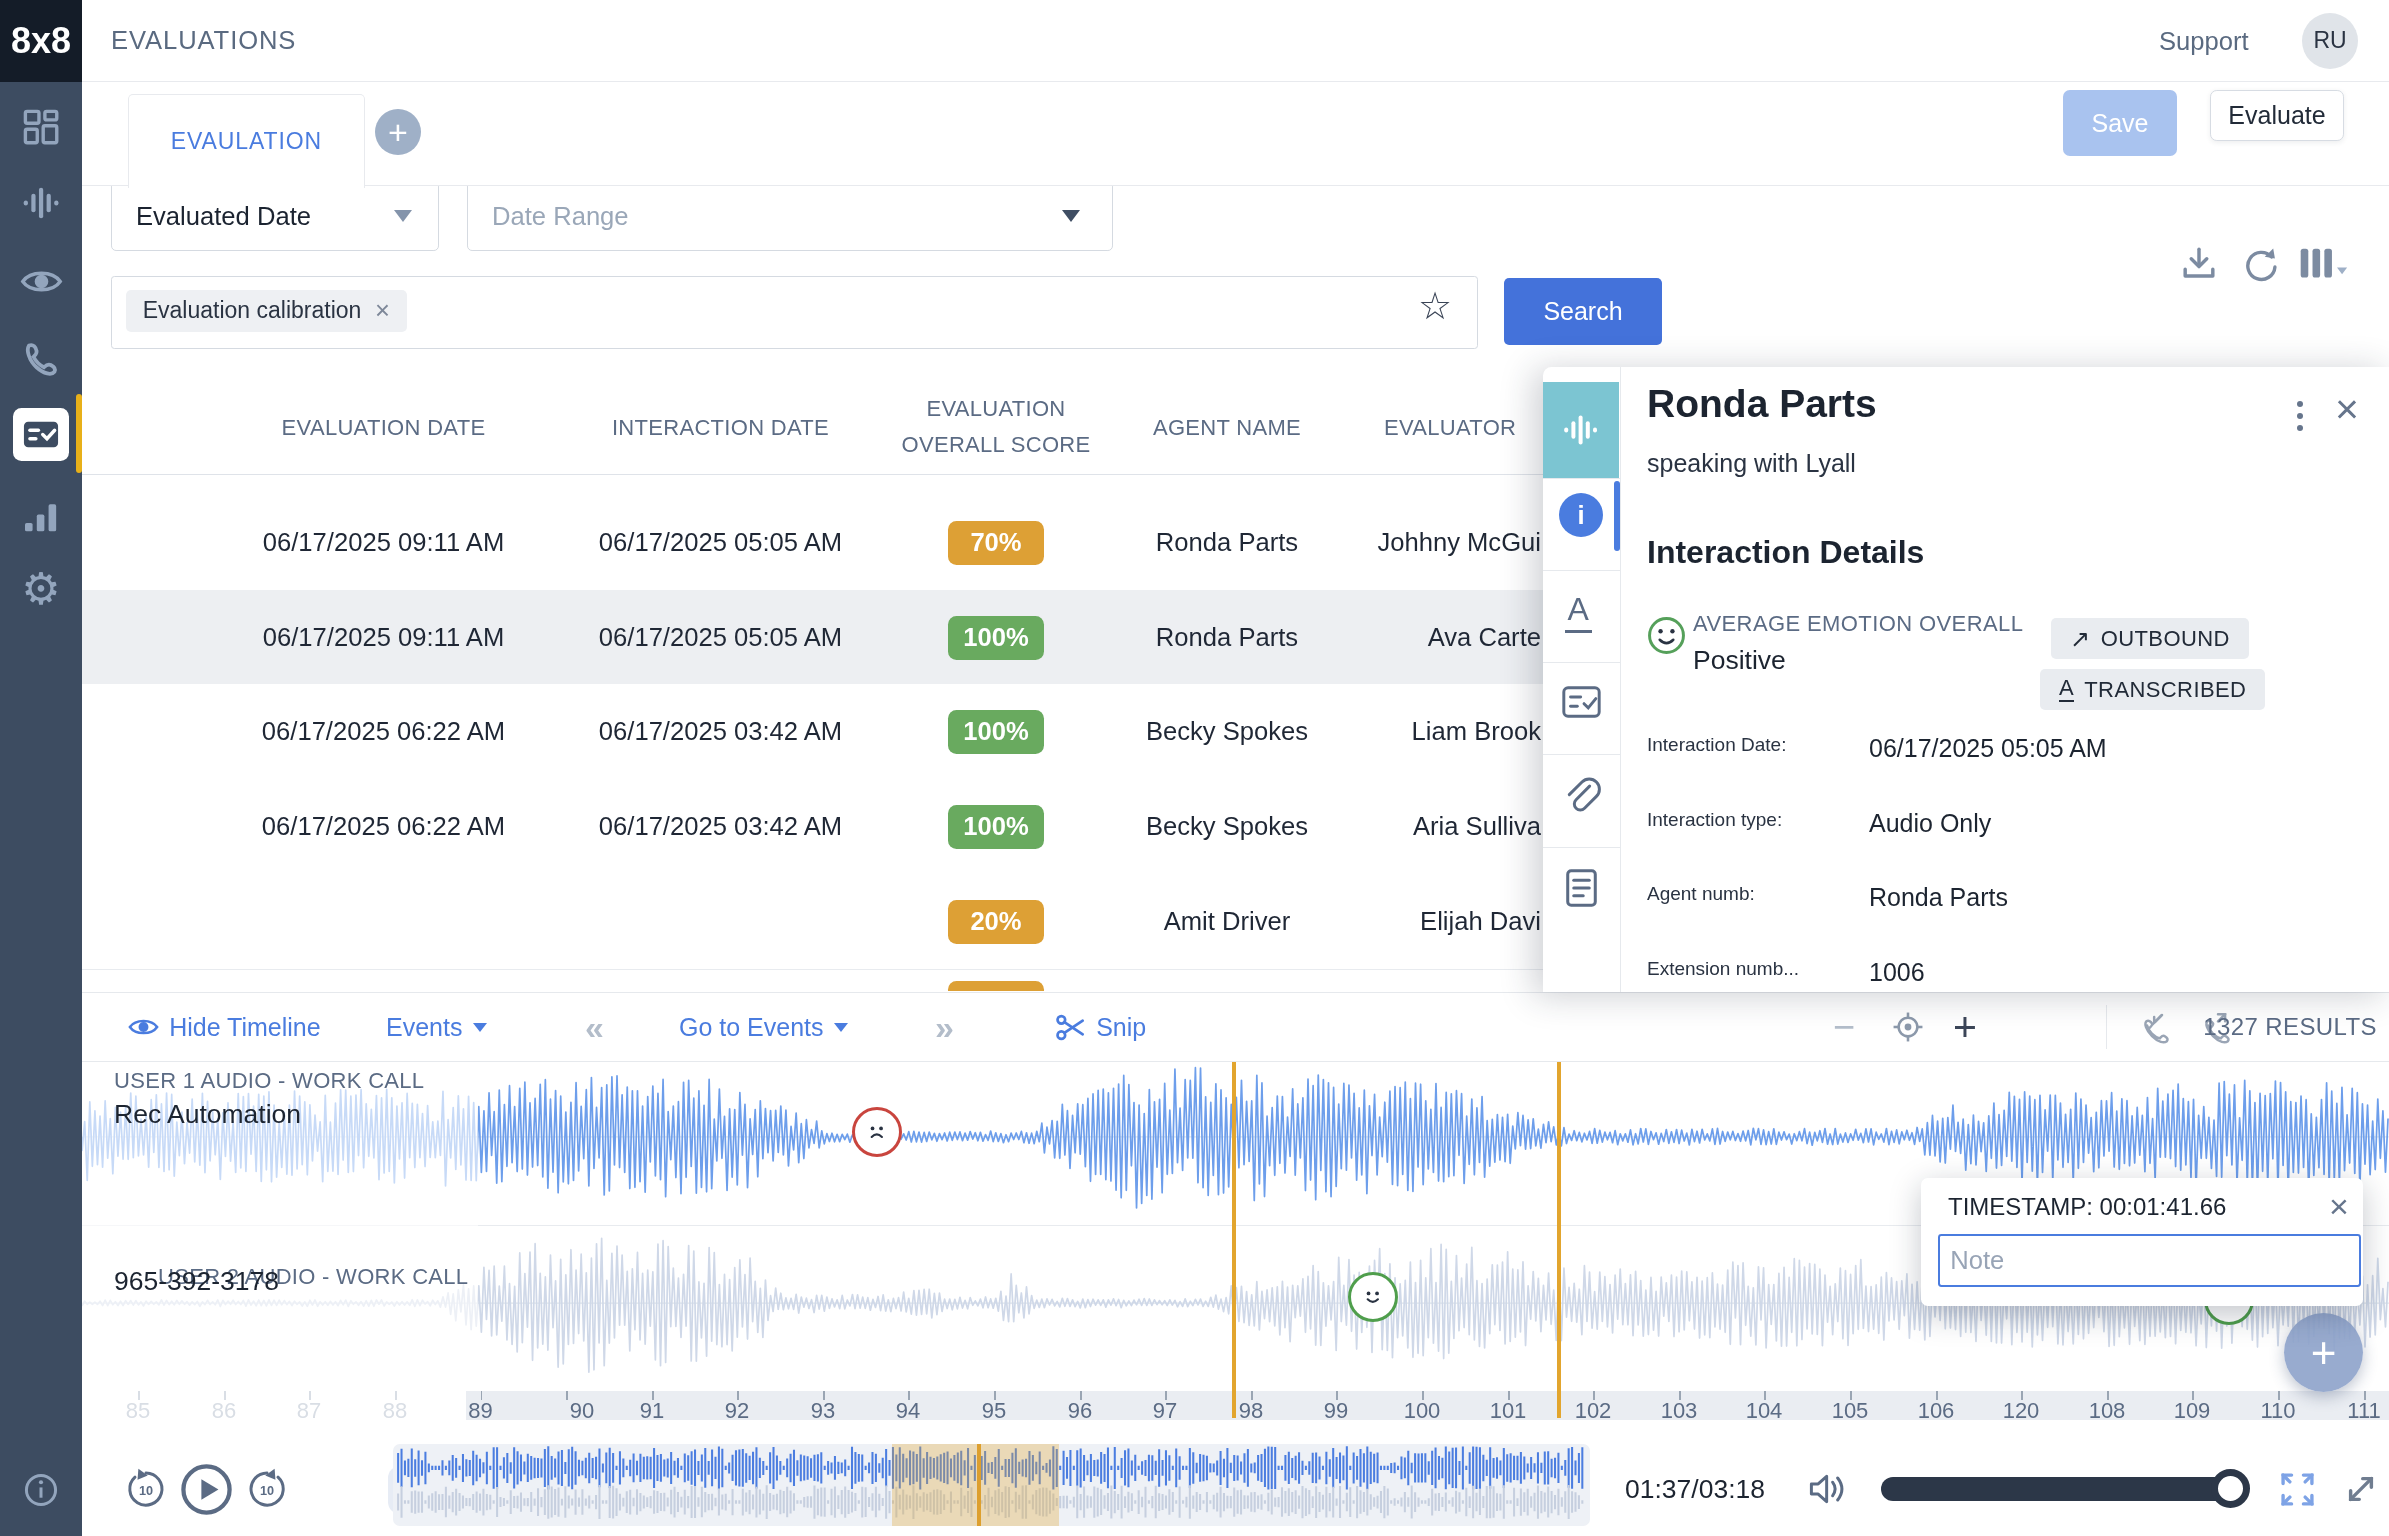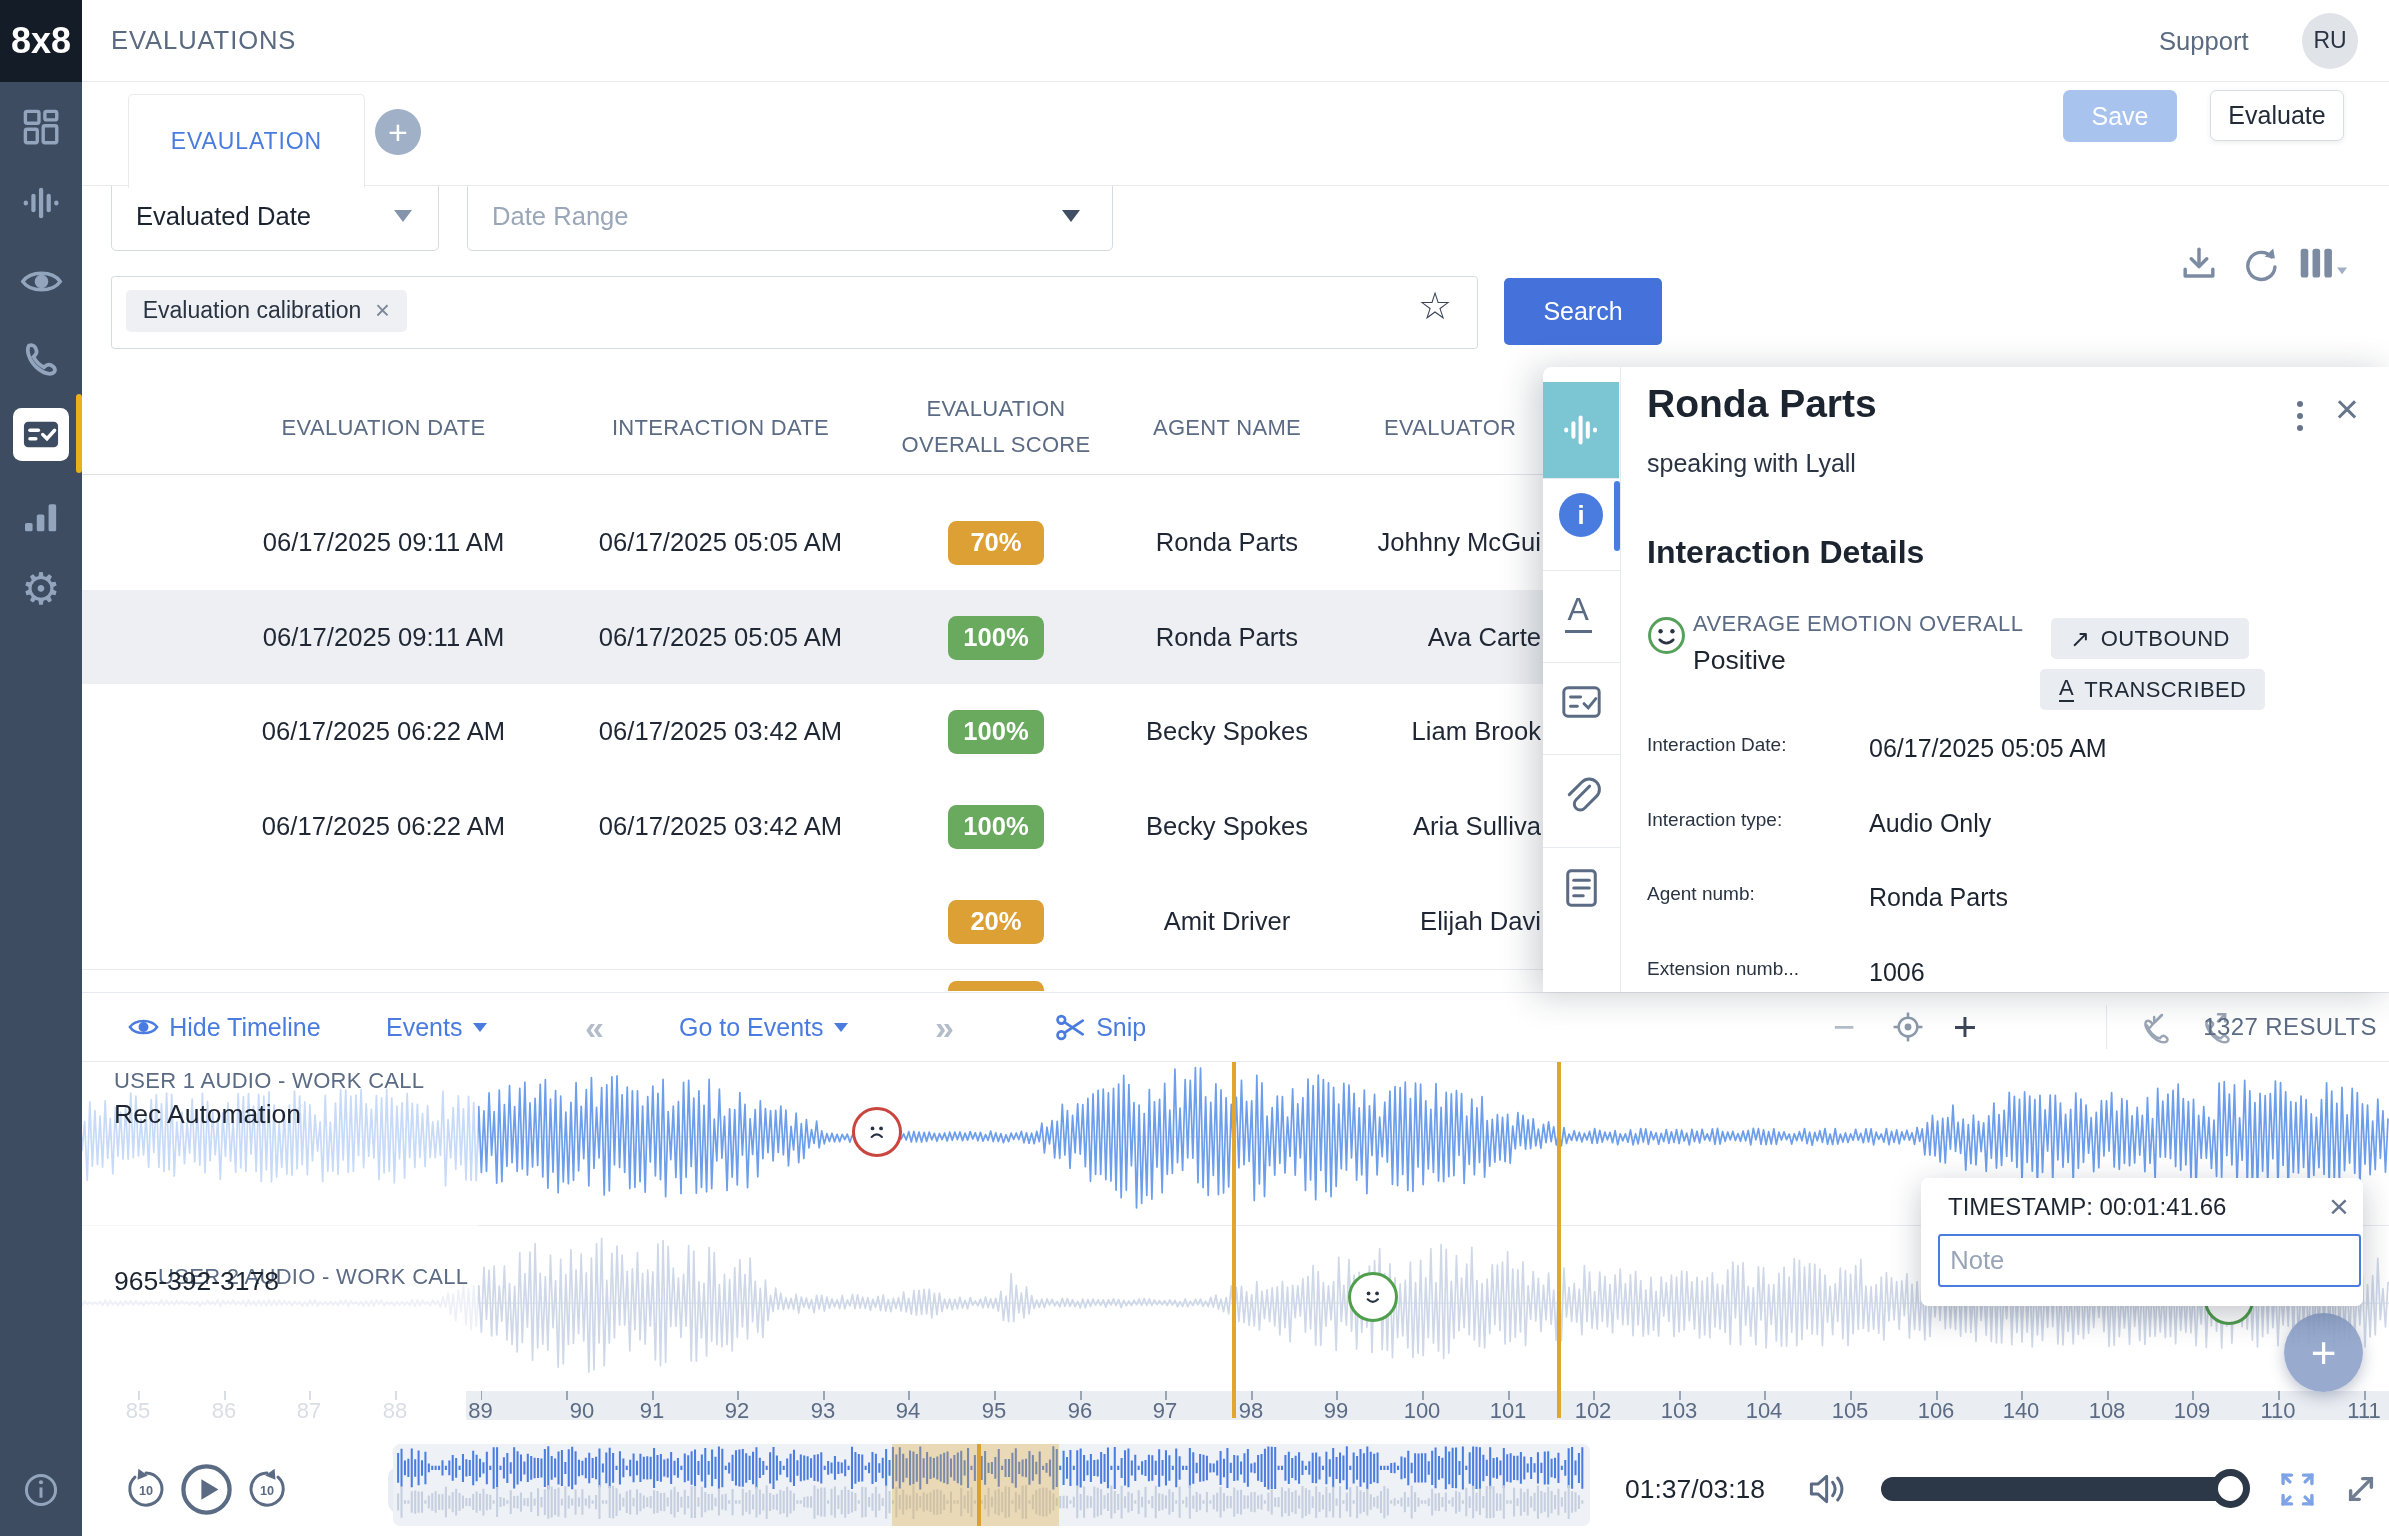--- a/index.html
+++ b/index.html
@@ -20,21 +20,21 @@
   .pagetitle{left:111px;top:25.6px;font-size:25.6px;letter-spacing:0.9px;color:#5a6a80;font-weight:500;}
   .support{left:2159px;top:26.5px;font-size:25.6px;color:#5a6a80;}
   .avatar{left:2302px;top:12.8px;width:56px;height:56px;border-radius:50%;background:#e0e4e9;color:#2a3342;
         display:flex;align-items:center;justify-content:center;font-size:23px;font-weight:500;}
   #tabrow{left:82px;top:83px;width:2307px;height:102px;background:#fff;border-bottom:1.7px solid #e8eaee;z-index:4;}
   .tab{left:128px;top:94px;width:235px;height:93px;background:#fff;border:1.7px solid #e8eaee;border-bottom:none;
        border-radius:5.1px 5.1px 0 0;display:flex;align-items:center;justify-content:center;
        font-size:23px;letter-spacing:0.9px;color:#4a7cdf;font-weight:500;z-index:6;}
   .addtab{left:375px;top:109px;width:46px;height:46px;border-radius:50%;background:#9fb0c7;color:#fff;
        display:flex;align-items:center;justify-content:center;font-size:34px;font-weight:300;}
-  .btn-save{left:2063px;top:90px;width:114px;height:52px;background:#a9c3ef;color:#fff;border-radius:6.8px;
+  .btn-save{left:2063px;top:90px;width:114px;height:66px;background:#a9c3ef;color:#fff;border-radius:6.8px;
        display:flex;align-items:center;justify-content:center;font-size:25px;font-weight:500;}
   .btn-eval{left:2210px;top:90px;width:132px;height:49px;background:#fff;color:#222b38;border-radius:6.8px;
        border:1.7px solid #d7dce3;box-shadow:0 1.7px 5.1px rgba(40,50,70,.08);
        display:flex;align-items:center;justify-content:center;font-size:25px;font-weight:500;}
   
   .select{top:181px;height:68px;background:#fff;border:1.7px solid #d5dae1;border-radius:5.1px;
        display:flex;align-items:center;font-size:25.6px;}
   .car-down{width:0;height:0;border-left:9.4px solid transparent;border-right:9.4px solid transparent;
        border-top:12px solid #8494ab;}
   .searchbox{left:111px;top:276px;width:1365px;height:71px;background:#fff;border:1.7px solid #d5dae1;border-radius:3.4px;}
@@ -487,21 +487,21 @@
       <div class="ticknum" style="left: 1127px;">102</div>
       <div class="tickmark" style="left: 1213px;"></div>
       <div class="ticknum" style="left: 1213px;">103</div>
       <div class="tickmark" style="left: 1298px;"></div>
       <div class="ticknum" style="left: 1298px;">104</div>
       <div class="tickmark" style="left: 1384px;"></div>
       <div class="ticknum" style="left: 1384px;">105</div>
       <div class="tickmark" style="left: 1470px;"></div>
       <div class="ticknum" style="left: 1470px;">106</div>
       <div class="tickmark" style="left: 1555px;"></div>
-      <div class="ticknum" style="left: 1555px;">140</div>
+      <div class="ticknum" style="left: 1555px;">120</div>
       <div class="tickmark" style="left: 1641px;"></div>
       <div class="ticknum" style="left: 1641px;">108</div>
       <div class="tickmark" style="left: 1726px;"></div>
       <div class="ticknum" style="left: 1726px;">109</div>
       <div class="tickmark" style="left: 1812px;"></div>
       <div class="ticknum" style="left: 1812px;">110</div>
       <div class="tickmark" style="left: 1898px;"></div>
       <div class="ticknum" style="left: 1898px;">111</div>
     </div>
   <div class="abs" style="left:82px;top:1391px;width:384px;height:29px;background:#fff;z-index:2;"></div>

